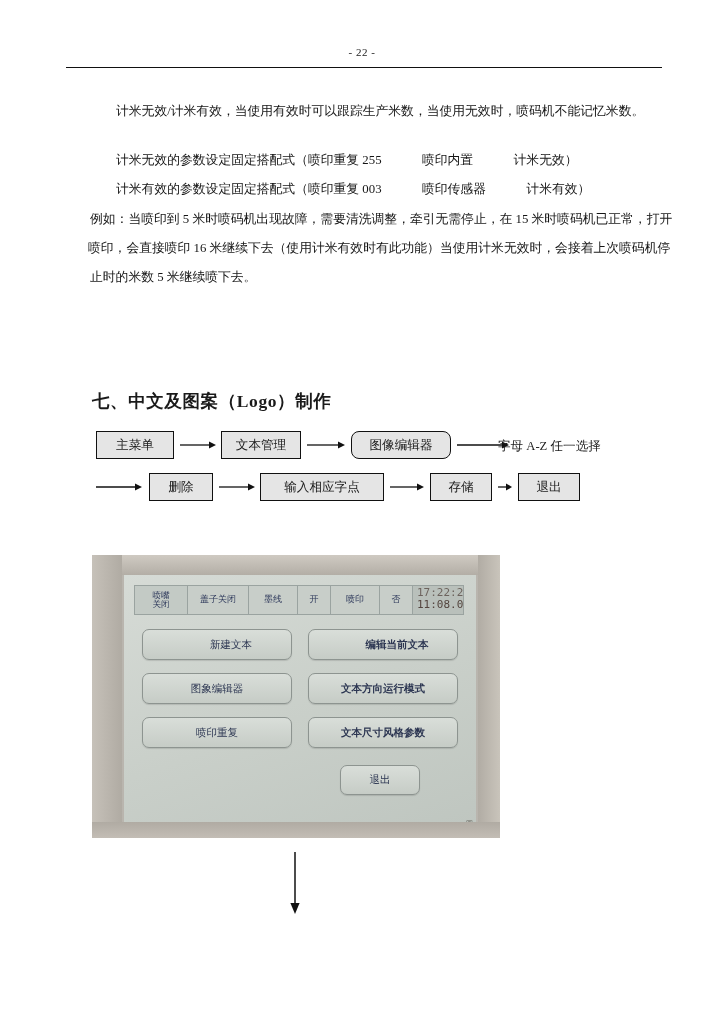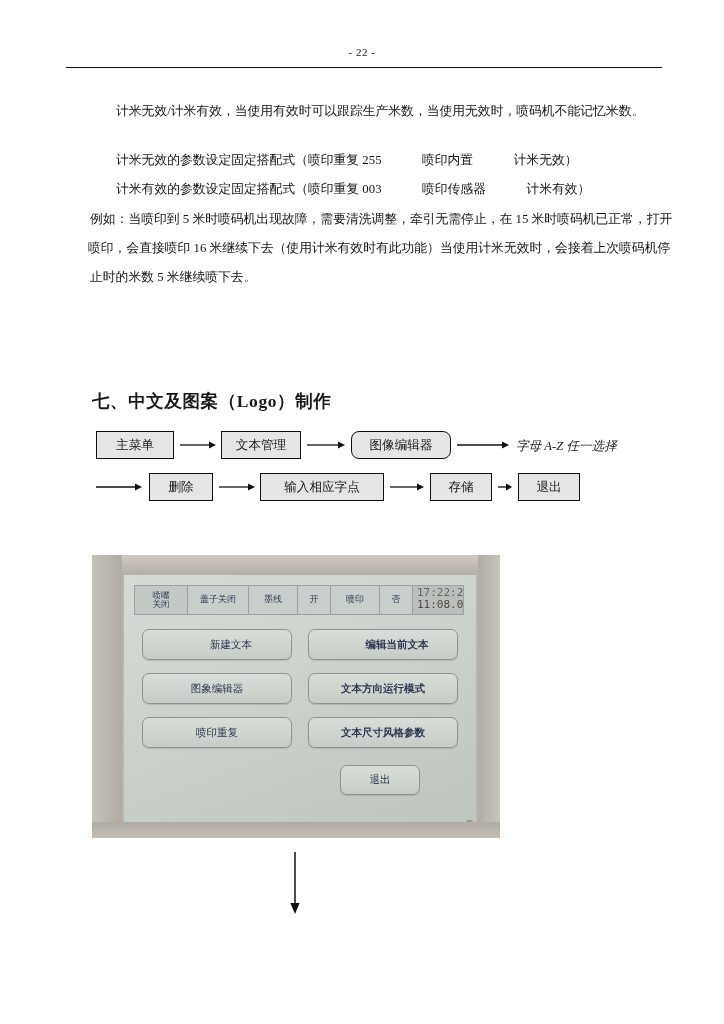--- a/index.html
+++ b/index.html
@@ -98,21 +98,21 @@
     position: absolute;
     height: 10px;
     display: block;
   }
   .arrow svg { display:block; }
 
   
   .b1 { left: 6px;   top: 6px;  width: 78px;  height: 28px; }
   .b2 { left: 131px; top: 6px;  width: 80px;  height: 28px; }
   .b3 { left: 261px; top: 6px;  width: 100px; height: 28px; border-radius: 8px; }
-  .lbl1 { left: 426px; top: 13px; font-style: italic; }
+  .lbl1 { left: 408px; top: 13px; }
 
   
   .b4 { left: 59px;  top: 48px; width: 64px;  height: 28px; }
   .b5 { left: 170px; top: 48px; width: 124px; height: 28px; }
   .b6 { left: 340px; top: 48px; width: 62px;  height: 28px; }
   .b7 { left: 428px; top: 48px; width: 62px;  height: 28px; }
 
   
   .a1 { left: 90px;  top: 15px; width: 36px; }
   .a2 { left: 217px; top: 15px; width: 38px; }

